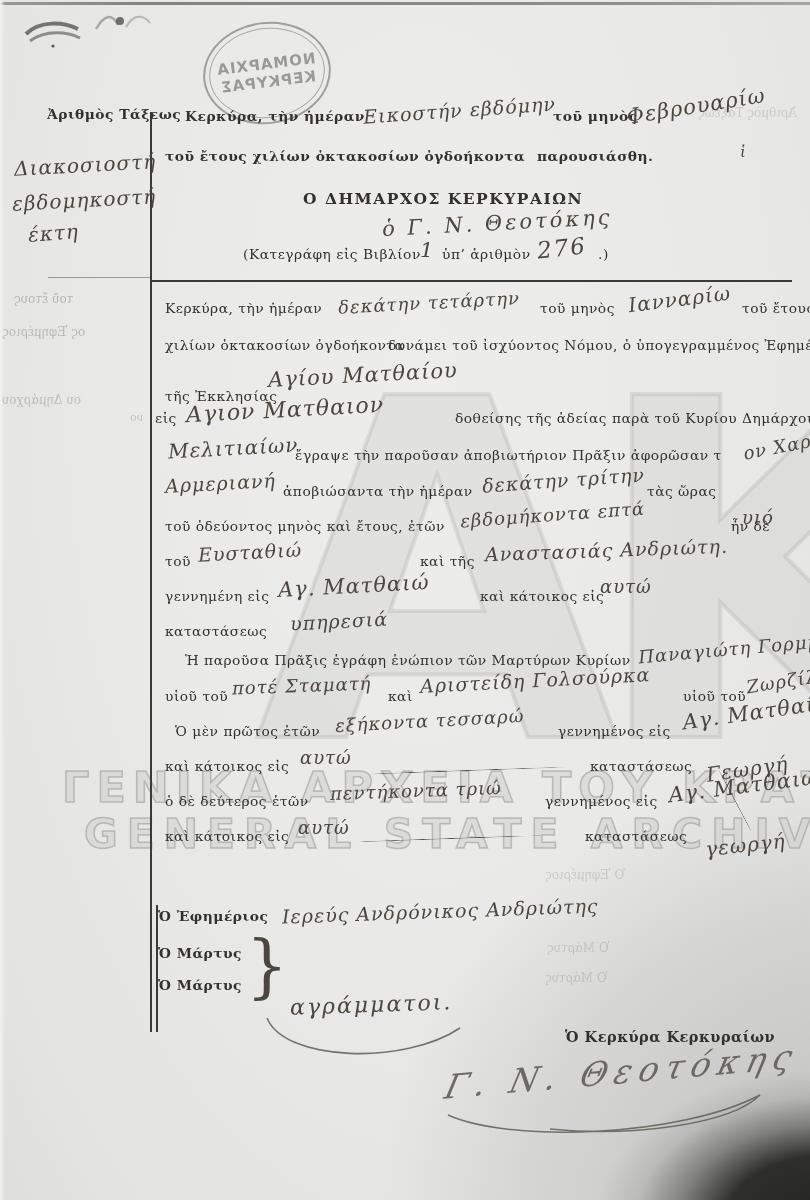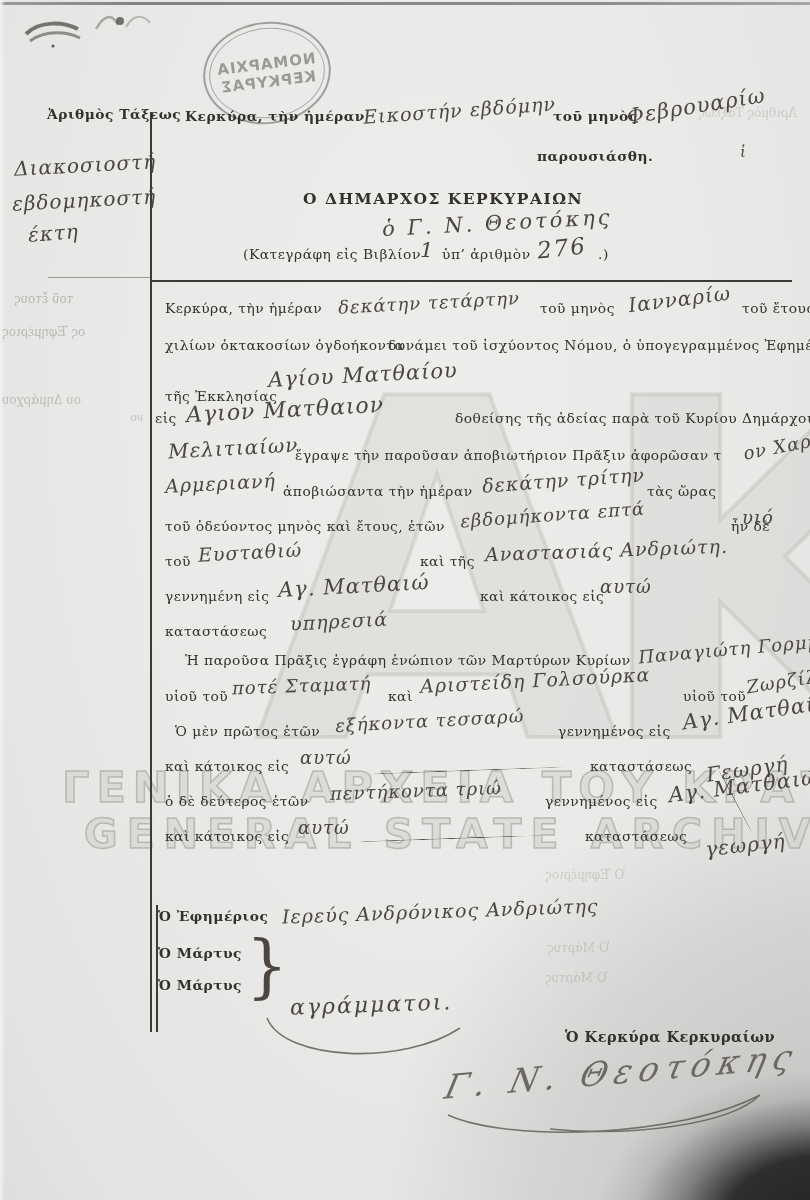--- a/index.html
+++ b/index.html
@@ -90,20 +90,21 @@
 
   <div class="pr pr-b" style="left:47px;top:106px;">Ἀριθμὸς Τάξεως</div>
   <div class="hw" style="left:14px;top:153px;font-size:20px;transform:rotate(-3deg);">Διακοσιοστή</div>
   <div class="hw" style="left:12px;top:188px;font-size:20px;transform:rotate(-3deg);">εβδομηκοστή</div>
   <div class="hw" style="left:28px;top:221px;font-size:20px;transform:rotate(-4deg);">έκτη</div>
 
   <div class="pr pr-b" style="left:185px;top:108px;">Κερκύρα, τὴν ἡμέραν</div>
   <div class="hw" style="left:363px;top:99px;font-size:19px;transform:rotate(-4deg);">Εικοστήν εβδόμην</div>
   <div class="pr pr-b" style="left:553px;top:108px;">τοῦ μηνὸς</div>
   <div class="hw" style="left:626px;top:94px;font-size:21px;transform:rotate(-9deg);">Φεβρουαρίω</div>
+  <div class="pr pr-b" style="left:165px;top:148px;">τοῦ ἔτους χιλίων ὀκτακοσίων ὀγδοήκοντα</div>
   <div class="pr pr-b" style="left:537px;top:148px;">παρουσιάσθη.</div>
   <div class="hw" style="left:740px;top:143px;font-size:15px;">ἱ</div>
   <div class="pr pr-b" style="left:303px;top:189px;font-size:15.5px;letter-spacing:1.5px;">Ο ΔΗΜΑΡΧΟΣ ΚΕΡΚΥΡΑΙΩΝ</div>
   <div class="hw" style="left:382px;top:211px;font-size:21px;letter-spacing:3px;transform:rotate(-3deg);">ὁ Γ. Ν. Θεοτόκης</div>
   <div class="pr" style="left:243px;top:246px;">(Κατεγράφη εἰς Βιβλίον</div>
   <div class="hw" style="left:420px;top:238px;font-size:21px;">1</div>
   <div class="pr" style="left:442px;top:246px;">ὑπ’ ἀριθμὸν</div>
   <div class="hw" style="left:537px;top:235px;font-size:23px;letter-spacing:2px;transform:rotate(-6deg);">276</div>
   <div class="pr" style="left:598px;top:246px;">.)</div>
 

